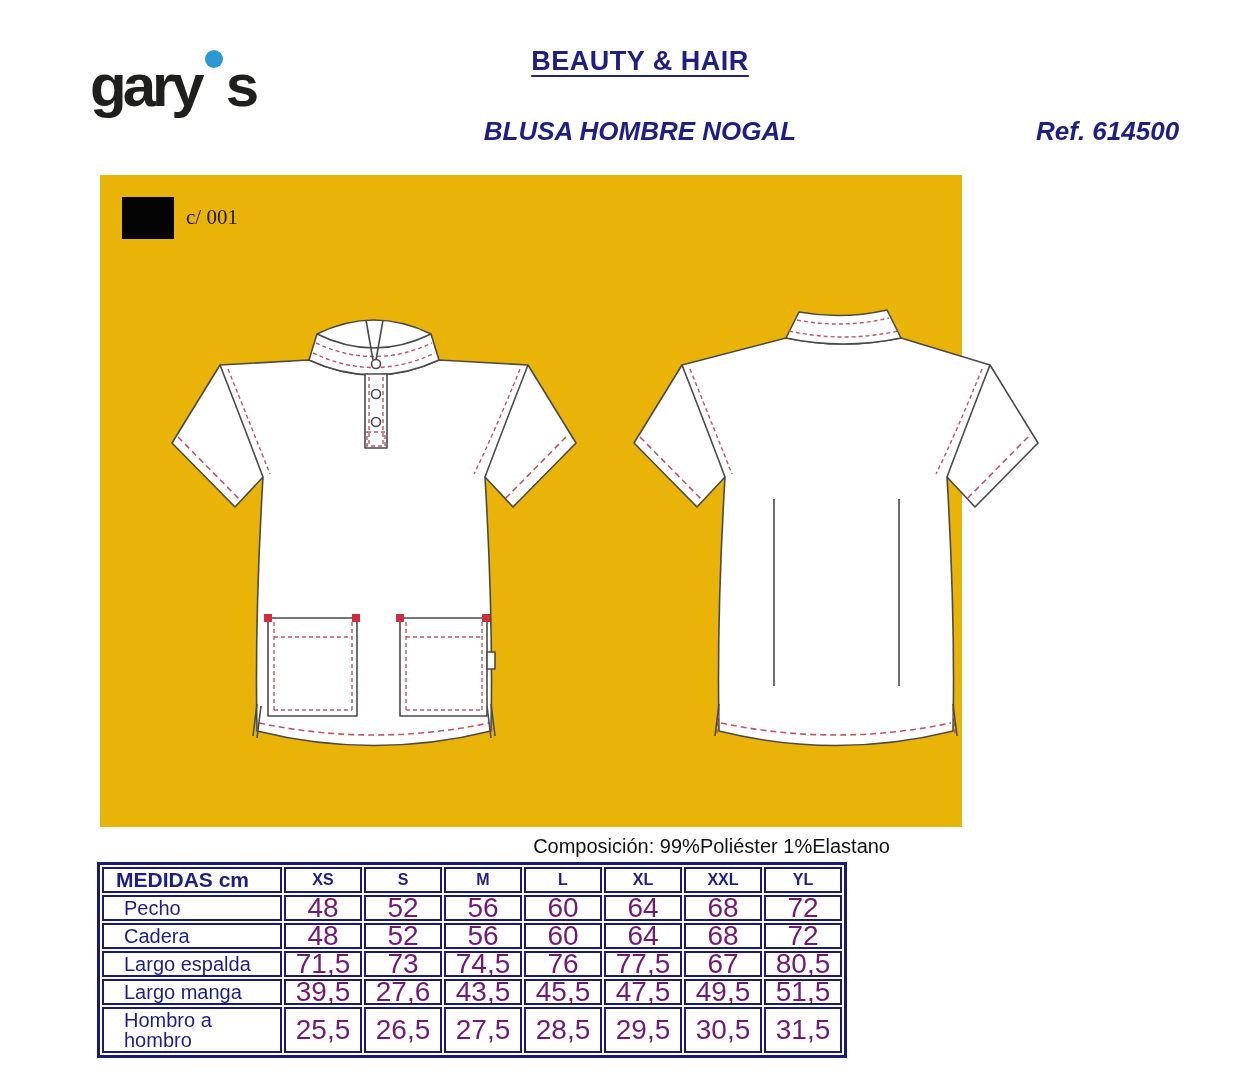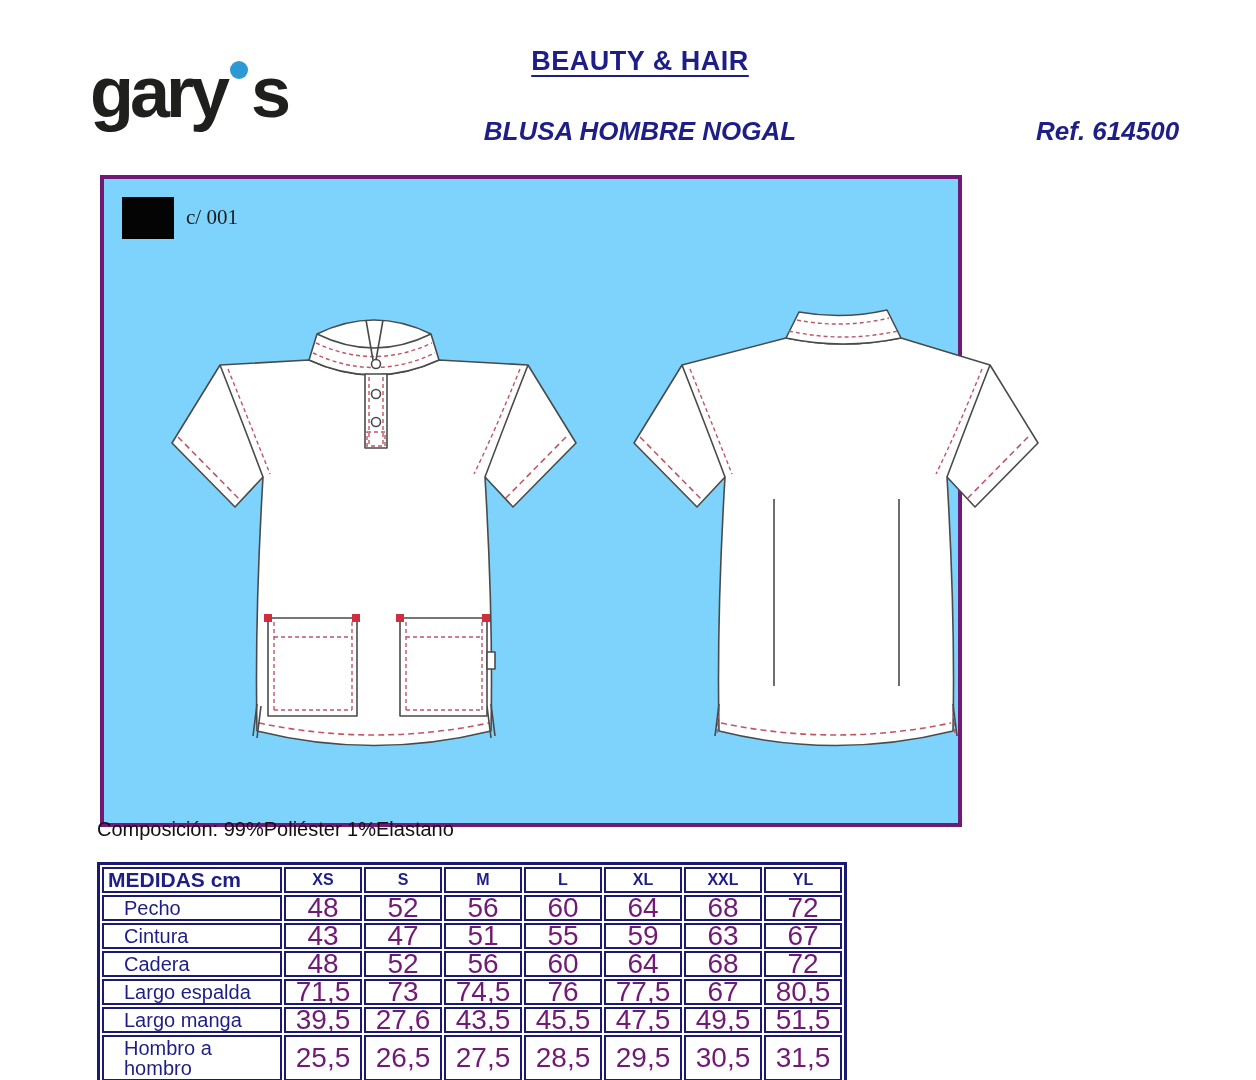--- a/index.html
+++ b/index.html
@@ -4,21 +4,21 @@
 <style>
   * { margin:0; padding:0; box-sizing:border-box; }
   html,body { background:#ffffff; }
   .page {
     position:relative; width:1256px; height:1080px; background:#ffffff;
     font-family:"Liberation Sans", sans-serif; overflow:hidden;
   }
   
   .logo {
     position:absolute; left:90px; top:56px;
-    font-size:72px; font-weight:bold; letter-spacing:-4px; color:#1f1f1d;
+    font-size:60px; font-weight:bold; letter-spacing:-4px; color:#1f1f1d;
     line-height:1;
   }
   .logo .dot {
     display:inline-block; width:18px; height:18px; border-radius:50%;
     background:#2a99d4; position:relative; top:-38px; margin:0 3px 0 4px;
   }
   .title-category {
     position:absolute; left:640px; top:46px; transform:translateX(-50%);
     font-size:27px; font-weight:bold; color:#1e1e87;
     text-decoration:underline; text-underline-offset:5px;
@@ -30,49 +30,49 @@
     white-space:nowrap;
   }
   .title-ref {
     position:absolute; left:1036px; top:116px;
     font-size:26px; font-weight:bold; font-style:italic; color:#1e1e87;
     white-space:nowrap;
   }
   
   .drawing-box {
     position:absolute; left:100px; top:175px; width:862px; height:652px;
-    border:4px solid #701a75; background:#7dd3fc;
+    border:4px solid #eab308; background:#eab308;
   }
   .swatch {
     position:absolute; left:18px; top:18px; width:52px; height:42px;
     background:#040404;
   }
   .swatch-label {
     position:absolute; left:82px; top:26px;
     font-family:"Liberation Serif", serif; font-size:21px; color:#1a1a1a;
   }
   .garment-front { position:absolute; left:63px;  top:125px; width:410px; height:460px; }
   .garment-back  { position:absolute; left:525px; top:125px; width:410px; height:460px; }
   
   .composition {
-    position:absolute; left:97px; top:818px; width:793px; text-align:left;
+    position:absolute; left:97px; top:835px; width:793px; text-align:right;
     font-size:20px; color:#111111;
   }
   
   .size-table {
     position:absolute; left:97px; top:862px;
     border-collapse:separate; border-spacing:2px;
     border:3px solid #1a1a75; background:#ffffff; table-layout:fixed;
   }
   .size-table th, .size-table td {
     border:2px solid #1a1a75; background:#ffffff;
     height:20px; line-height:20px; padding:1px 2px; overflow:hidden;
   }
   .size-table th.label-h {
-    width:180px; text-align:left; padding-left:4px;
+    width:180px; text-align:left; padding-left:12px;
     font-size:21px; font-weight:bold; color:#1e1e87;
   }
   .size-table th.col-h {
     width:78px; text-align:center;
     font-size:16px; font-weight:bold; color:#1e1e87;
   }
   .size-table td.label {
     text-align:left; padding-left:20px; font-size:20px; color:#1e1e87;
   }
   .size-table td.val {
@@ -193,30 +193,20 @@
           <td class="label">Pecho</td>
           <td class="val">48</td>
           <td class="val">52</td>
           <td class="val">56</td>
           <td class="val">60</td>
           <td class="val">64</td>
           <td class="val">68</td>
           <td class="val">72</td>
         </tr>
         <tr>
-          <td class="label">Cintura</td>
-          <td class="val">43</td>
-          <td class="val">47</td>
-          <td class="val">51</td>
-          <td class="val">55</td>
-          <td class="val">59</td>
-          <td class="val">63</td>
-          <td class="val">67</td>
-        </tr>
-        <tr>
           <td class="label">Cadera</td>
           <td class="val">48</td>
           <td class="val">52</td>
           <td class="val">56</td>
           <td class="val">60</td>
           <td class="val">64</td>
           <td class="val">68</td>
           <td class="val">72</td>
         </tr>
         <tr>

